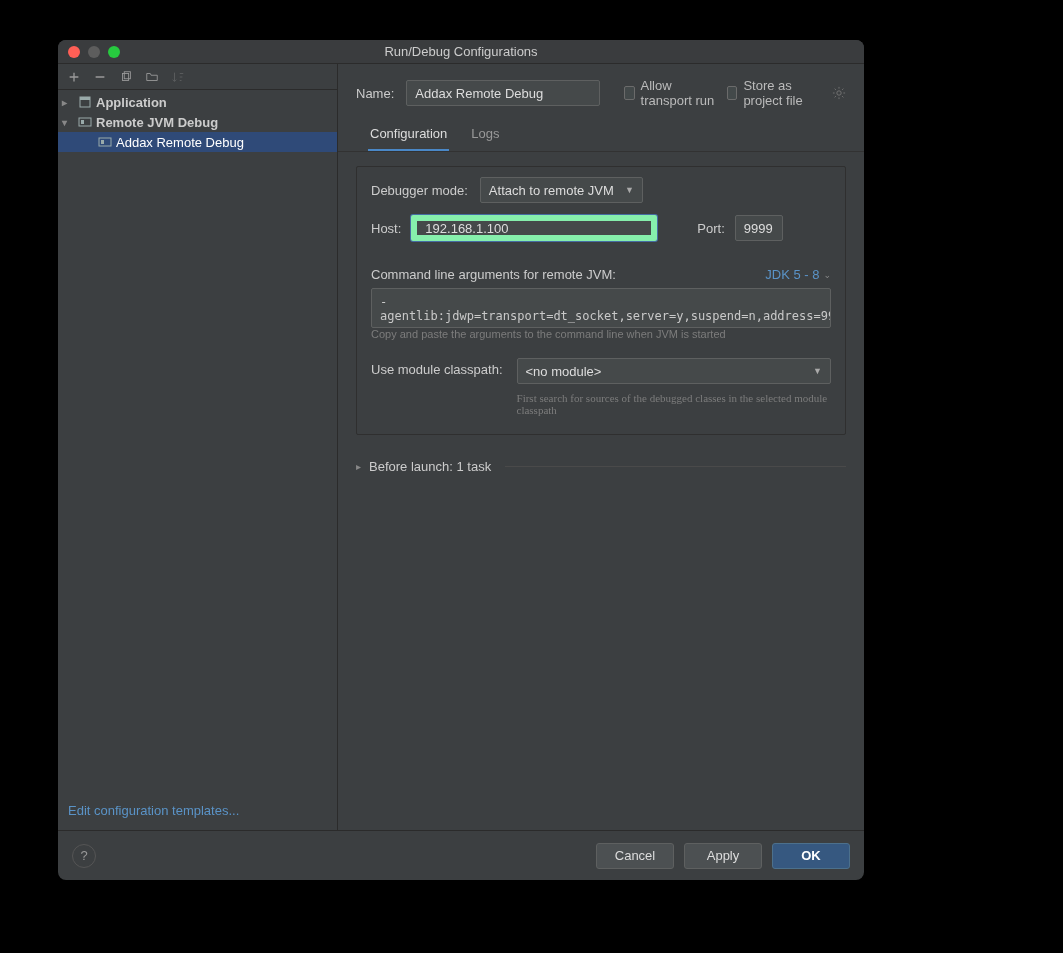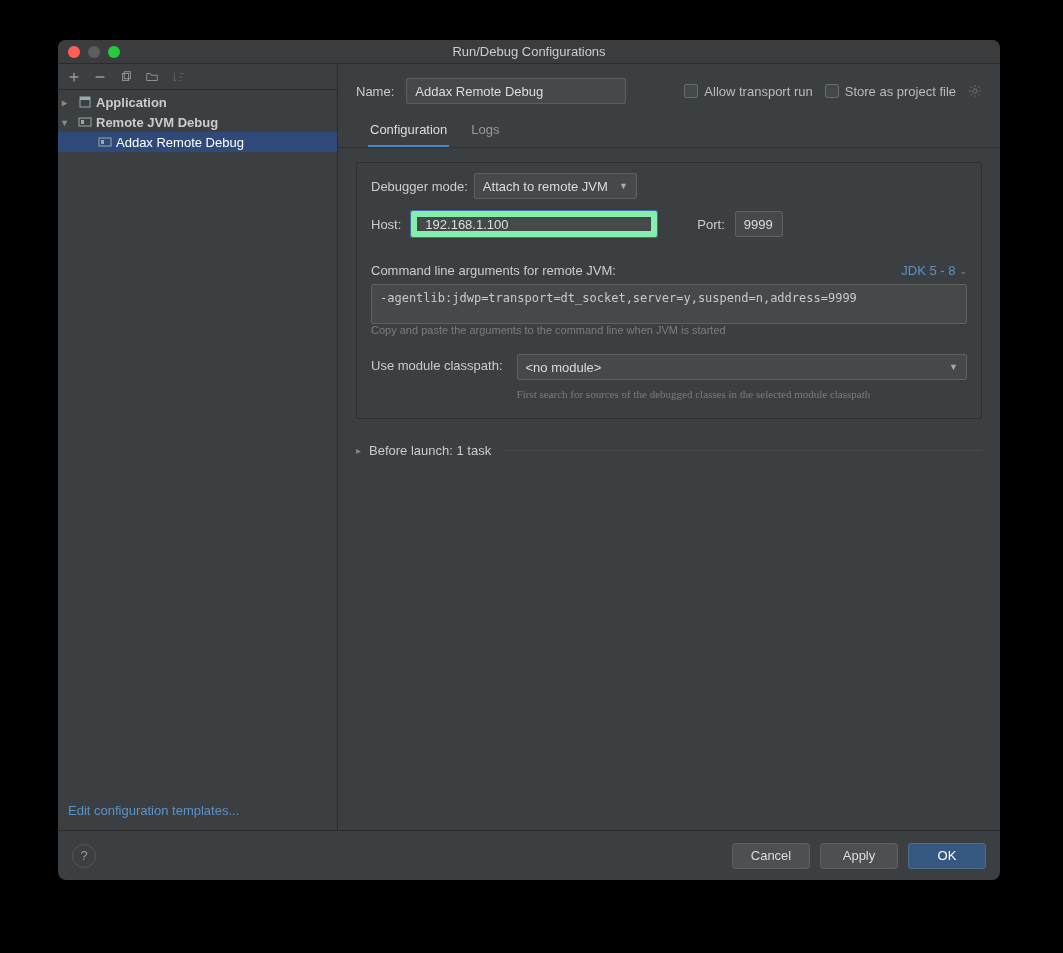--- a/index.html
+++ b/index.html
@@ -9,21 +9,21 @@
     font-size: 13px;
     color: #bbb;
     width: 1063px;
     height: 953px;
     position: relative;
   }
   .window {
     position: absolute;
     top: 40px;
     left: 58px;
-    width: 942px;
+    width: 806px;
     height: 840px;
     background: #3c3f41;
     border-radius: 8px;
     box-shadow: 0 10px 40px rgba(0,0,0,0.6);
     display: flex;
     flex-direction: column;
     overflow: hidden;
   }
   .titlebar {
     height: 24px;
@@ -174,21 +174,21 @@
   .panel {
     margin: 14px 18px 0 18px;
     border: 1px solid #2f2f2f;
     background: #3c3f41;
     border-radius: 2px;
     padding: 10px 14px 18px 14px;
   }
   .formrow {
     display: flex;
     align-items: center;
-    gap: 6px;
+    gap: 12px;
     margin-bottom: 12px;
   }
   .select {
     background: #45494a;
     border: 1px solid #5e6060;
     color: #ddd;
     padding: 4px 28px 4px 8px;
     height: 26px;
     border-radius: 2px;
     position: relative;
@@ -286,20 +286,21 @@
     color: #ddd;
     border-radius: 3px;
     display: flex; align-items: center; justify-content: center;
     cursor: pointer;
     padding: 0 12px;
   }
   .btn.primary {
     background: #365880;
     border-color: #4c708c;
     color: #fff;
+    font-weight: bold;
   }
   svg { display: block; }
 </style>
 </head>
 <body>
 
 <div class="window">
 
   <div class="titlebar">
     <div class="traffic-lights">

